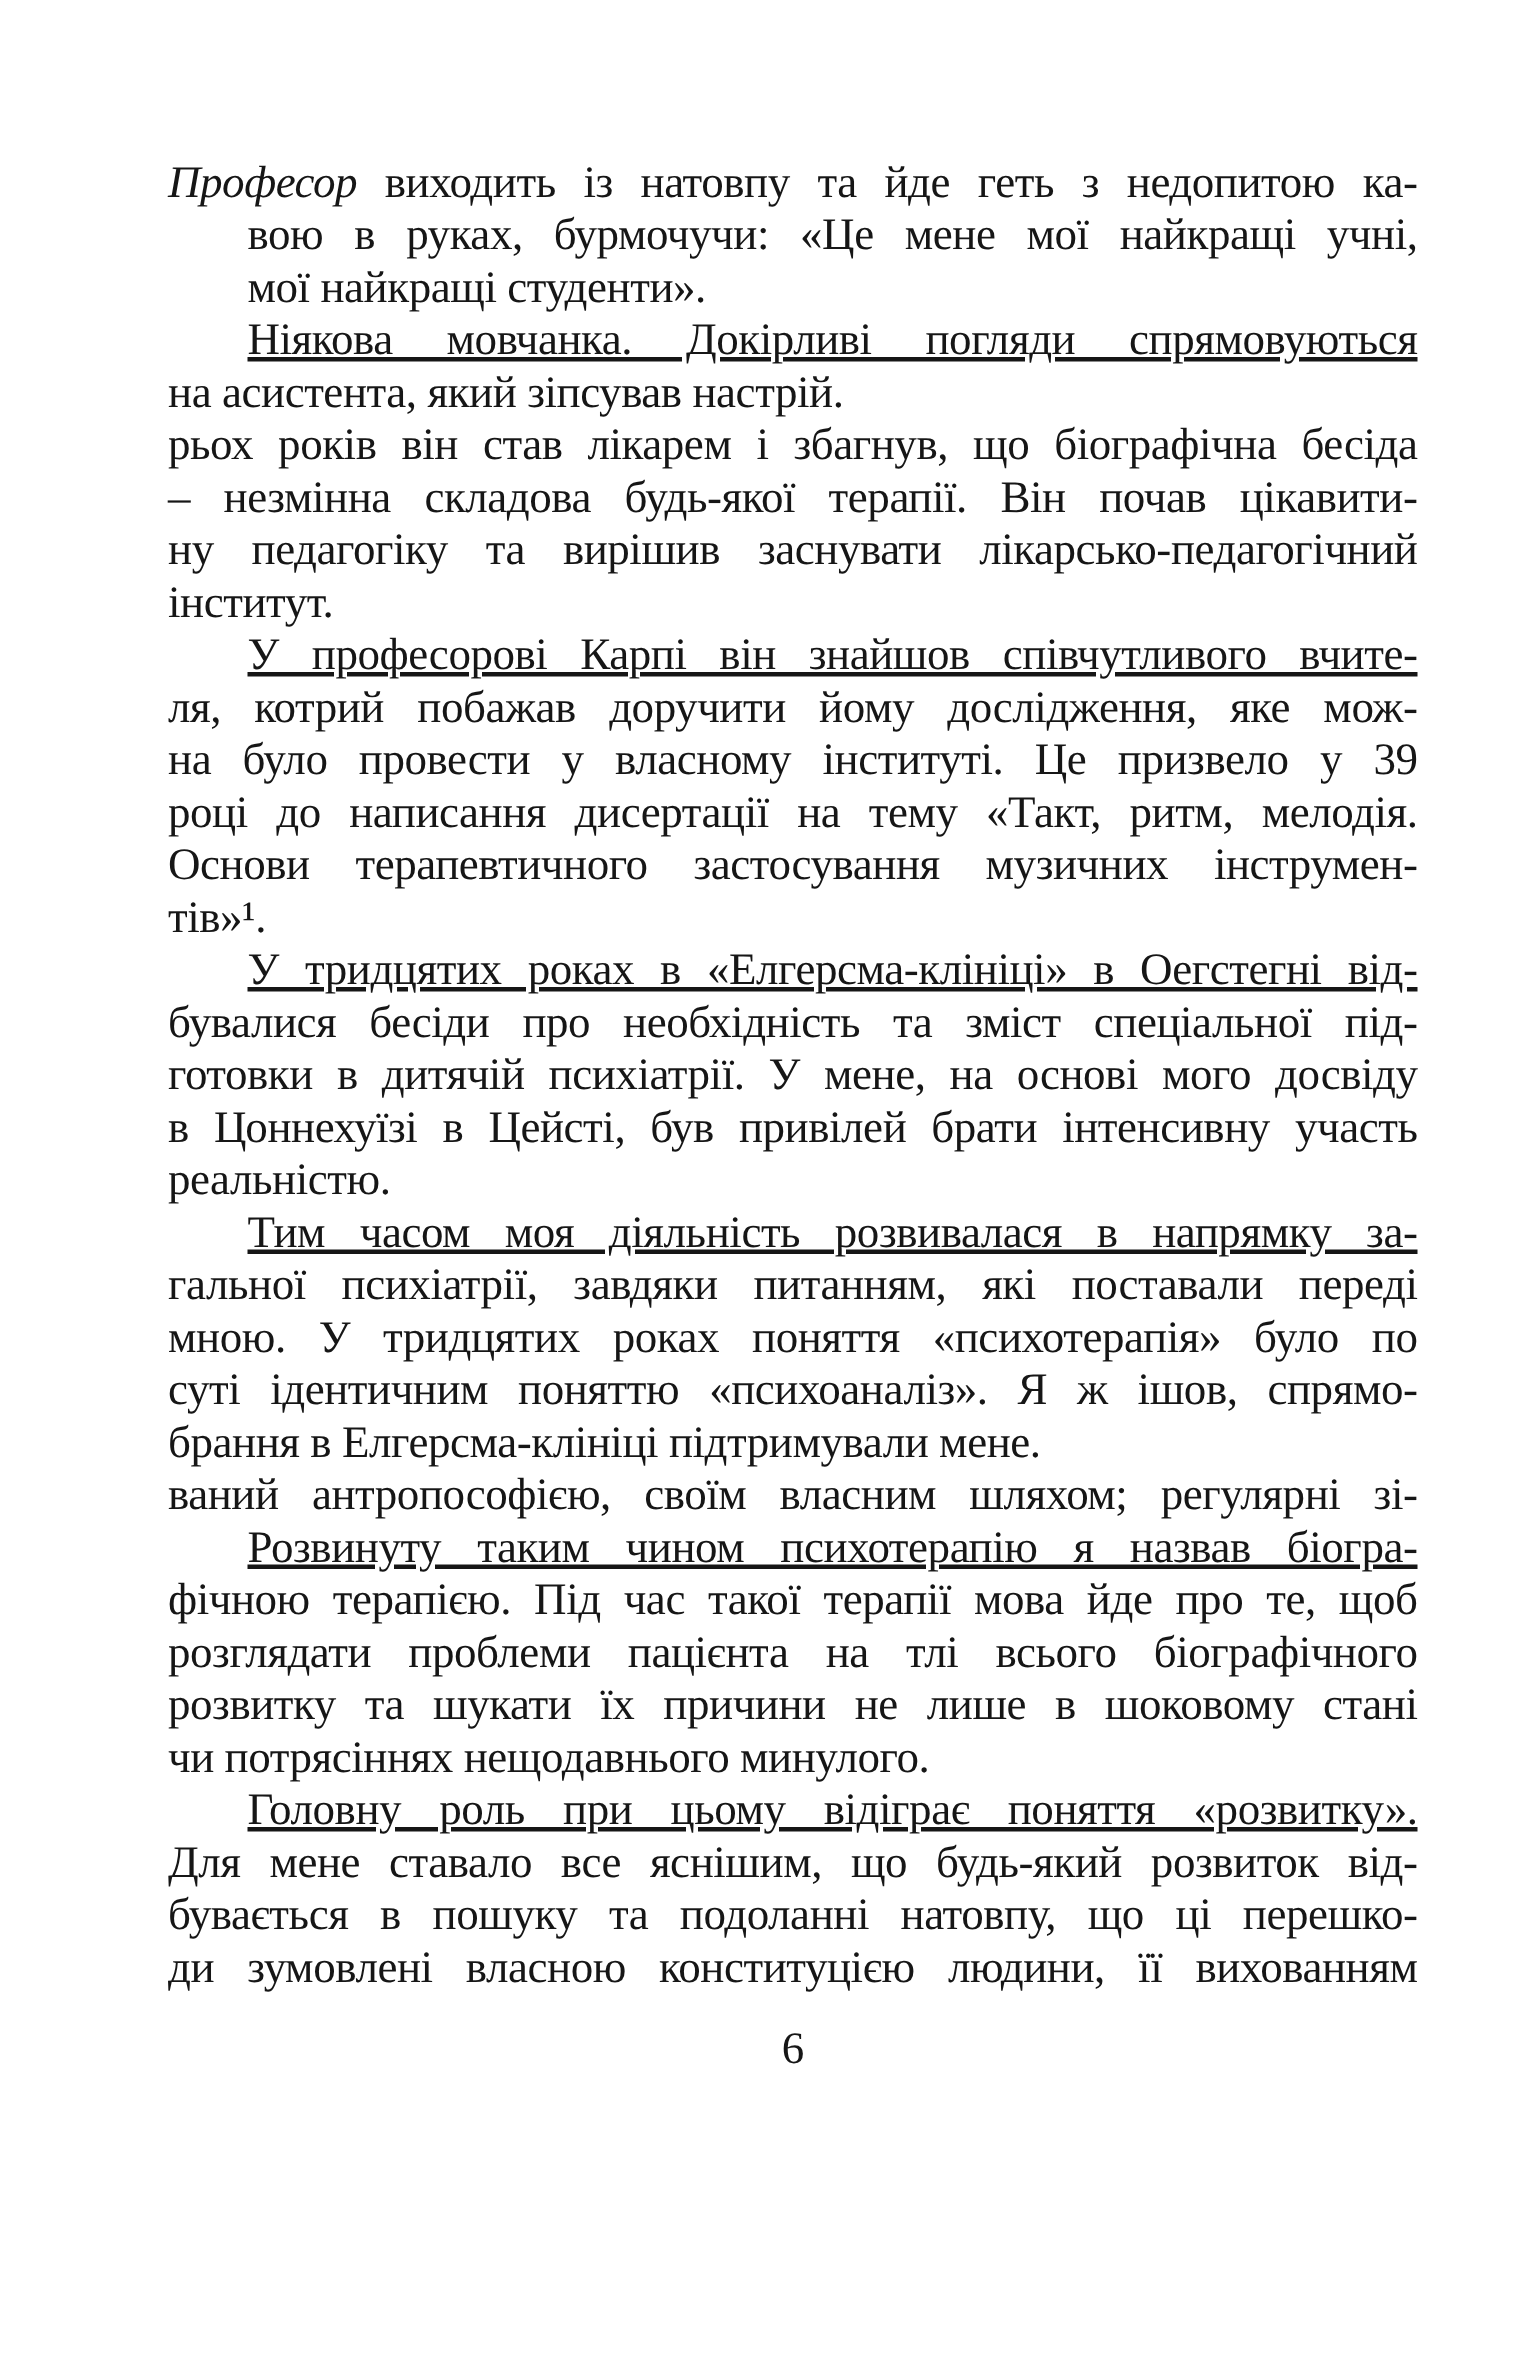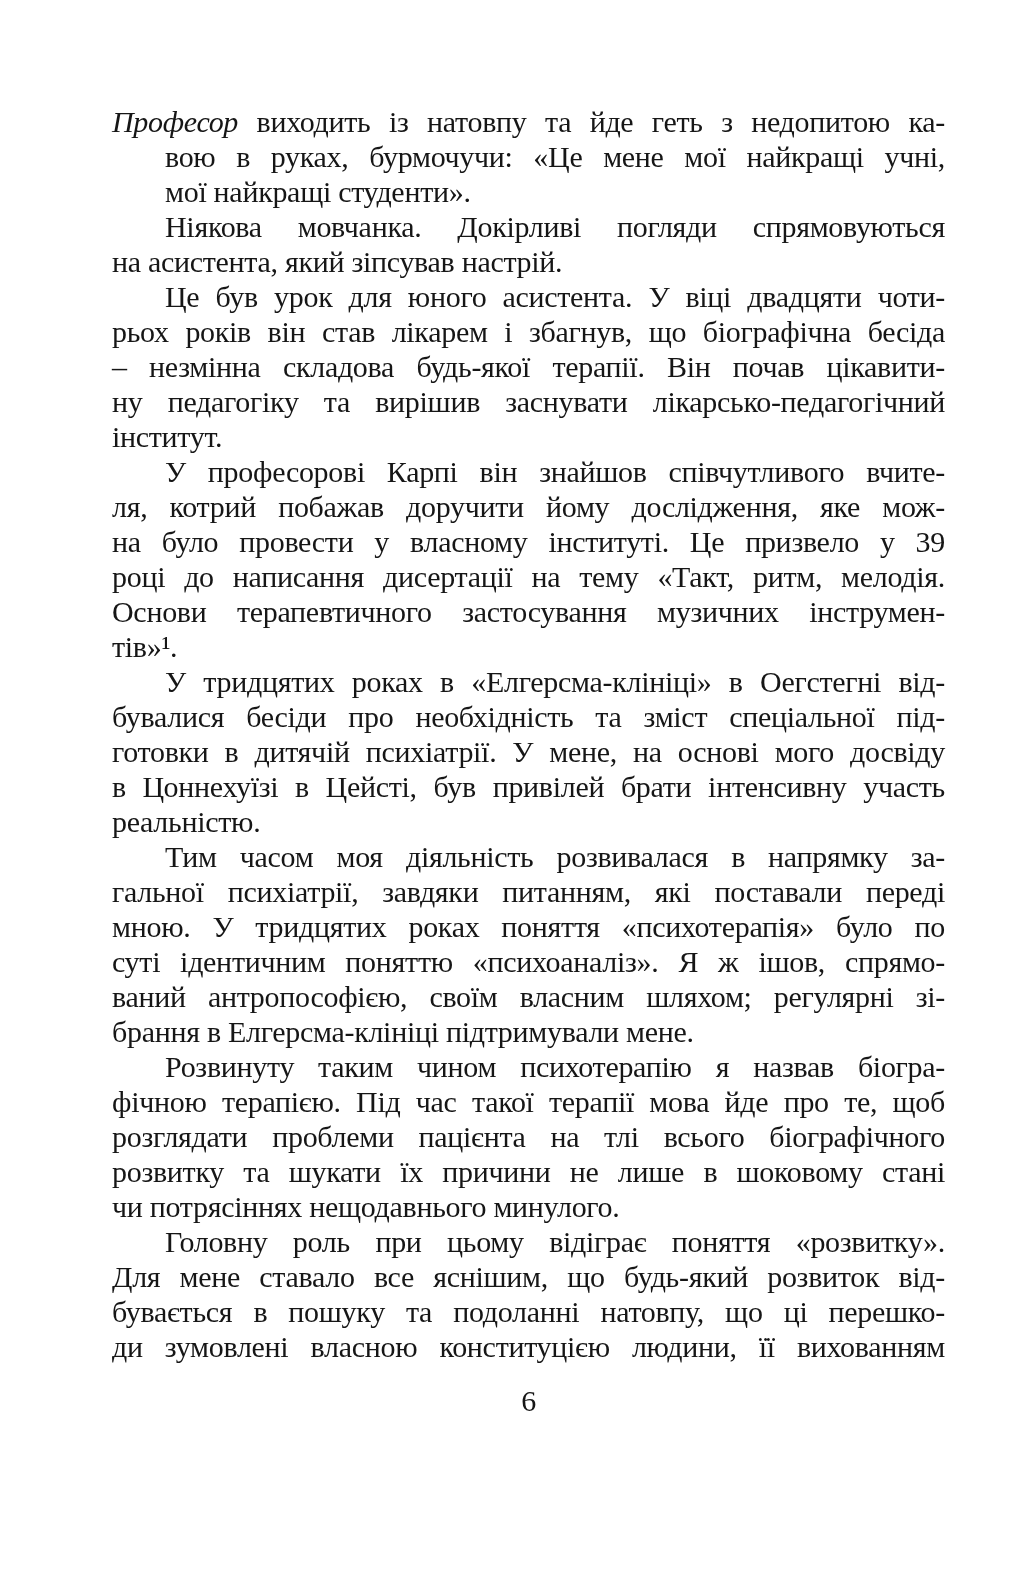--- a/index.html
+++ b/index.html
@@ -29,20 +29,21 @@
     text-align: justify;
     text-align-last: justify;
     white-space: normal;
   }
   .tline.last {
     text-align-last: left;
   }
   
   .para-indent .tline.first {
     text-indent: 53px;
+    text-decoration: underline;
   }
   
   .para-hanging .tline.cont {
     padding-left: 53px;
   }
   .lead-italic {
     font-style: italic;
   }
   .page-number {
     margin-top: 19px;
@@ -61,21 +62,20 @@
       <div class="tline first"><span class="lead-italic">Професор</span><span> виходить із натовпу та йде геть з недопитою ка-</span></div>
       <div class="tline cont">вою в руках, бурмочучи: «Це мене мої найкращі учні,</div>
       <div class="tline cont last">мої найкращі студенти».</div>
     </div>
 
     <div class="para para-indent">
         <div class="tline first">Ніякова мовчанка. Докірливі погляди спрямовуються</div>
         <div class="tline last">на асистента, який зіпсував настрій.</div>
       </div>
     <div class="para para-indent">
-        <div class="tline first">Це був урок для юного асистента. У віці двадцяти чоти-</div>
         <div class="tline">рьох років він став лікарем і збагнув, що біографічна бесіда</div>
         <div class="tline">– незмінна складова будь-якої терапії. Він почав цікавити-</div>
         <div class="tline">ну педагогіку та вирішив заснувати лікарсько-педагогічний</div>
         <div class="tline last">інститут.</div>
       </div>
     <div class="para para-indent">
         <div class="tline first">У професорові Карпі він знайшов співчутливого вчите-</div>
         <div class="tline">ля, котрий побажав доручити йому дослідження, яке мож-</div>
         <div class="tline">на було провести у власному інституті. Це призвело у 39</div>
         <div class="tline">році до написання дисертації на тему «Такт, ритм, мелодія.</div>
@@ -87,22 +87,22 @@
         <div class="tline">бувалися бесіди про необхідність та зміст спеціальної під-</div>
         <div class="tline">готовки в дитячій психіатрії. У мене, на основі мого досвіду</div>
         <div class="tline">в Цоннехуїзі в Цейсті, був привілей брати інтенсивну участь</div>
         <div class="tline last">реальністю.</div>
       </div>
     <div class="para para-indent">
         <div class="tline first">Тим часом моя діяльність розвивалася в напрямку за-</div>
         <div class="tline">гальної психіатрії, завдяки питанням, які поставали переді</div>
         <div class="tline">мною. У тридцятих роках поняття «психотерапія» було по</div>
         <div class="tline">суті ідентичним поняттю «психоаналіз». Я ж ішов, спрямо-</div>
+        <div class="tline last">брання в Елгерсма-клініці підтримували мене.</div>
         <div class="tline">ваний антропософією, своїм власним шляхом; регулярні зі-</div>
-        <div class="tline last">брання в Елгерсма-клініці підтримували мене.</div>
       </div>
     <div class="para para-indent">
         <div class="tline first">Розвинуту таким чином психотерапію я назвав біогра-</div>
         <div class="tline">фічною терапією. Під час такої терапії мова йде про те, щоб</div>
         <div class="tline">розглядати проблеми пацієнта на тлі всього біографічного</div>
         <div class="tline">розвитку та шукати їх причини не лише в шоковому стані</div>
         <div class="tline last">чи потрясіннях нещодавнього минулого.</div>
       </div>
 
     <div class="para para-indent">

